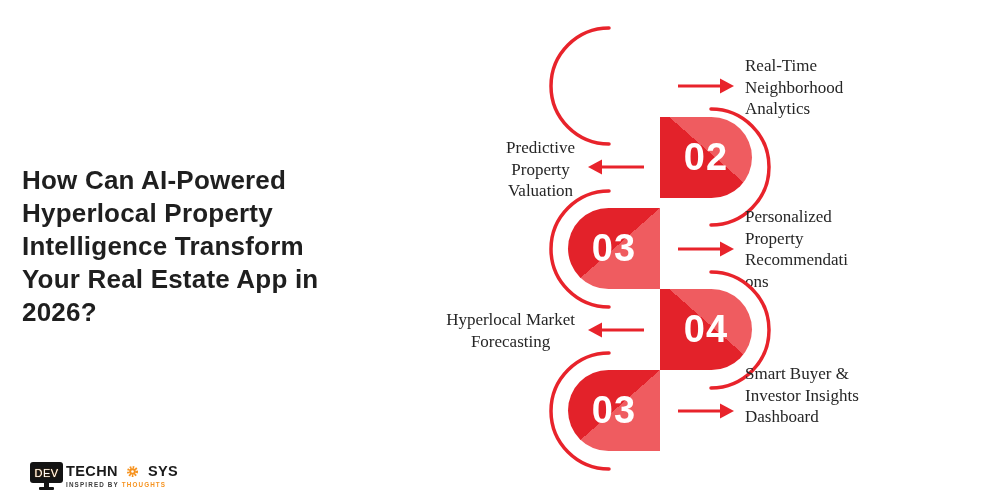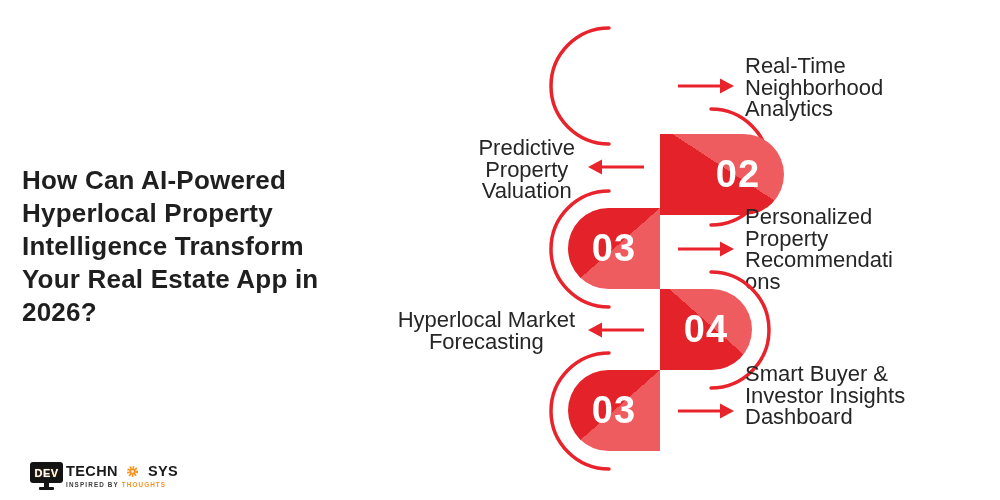--- a/index.html
+++ b/index.html
@@ -32,35 +32,35 @@
   .num {
     color:#ffffff; font-size:38px; font-weight:700; letter-spacing:1px;
     font-family:"Liberation Sans", sans-serif;
   }
 
   
   .arc, .arrow { position:absolute; color:var(--stroke-red); }
 
   
   .label {
-    position:absolute; font-size:22px; line-height:21.5px;
-    color:var(--label-color); white-space:pre-line;
+    position:absolute; font-size:17px; line-height:21.5px;
+    color:var(--label-color); white-space:pre-line;font-family:Liberation Serif, serif;
   }
   .label.right-side { left:745px; text-align:left; }
   .label.left-side  { right:425px; text-align:center; }
 
   
   .logo { position:absolute; left:30px; top:462px; width:130px; height:36px; }
   .monitor {
     position:absolute; left:0; top:0; width:33px; height:21px;
     background:var(--logo-black); border-radius:3px;
     display:flex; align-items:center; justify-content:center;
   }
   .monitor span {
-    color:#fdfdfd; font-size:11px; font-weight:700; letter-spacing:0.5px;
+    color:#fdfdfd; font-size:11px; font-weight:400; letter-spacing:0.5px;
     text-shadow:0 0 1px var(--logo-orange);
   }
   .stand { position:absolute; left:14px; top:21px; width:5px; height:4px; background:var(--logo-black); }
   .base  { position:absolute; left:9px;  top:25px; width:15px; height:2.5px; border-radius:1px; background:var(--logo-black); }
   .logo-text { position:absolute; left:36px; top:1px; }
   .brand {
     display:flex; align-items:center; gap:8px;
     font-size:14.5px; font-weight:700; color:#1a1a1a; letter-spacing:0.4px;
   }
   .gear { margin:0 0.5px; }
@@ -88,21 +88,21 @@
     <line x1="2" y1="12" x2="44" y2="12" stroke="currentColor" stroke-width="3.2"></line>
     <polygon points="44,4.5 58,12 44,19.5" fill="currentColor"></polygon>
   </svg>
   <div class="label right-side" style="top:55px;">Real-Time
 Neighborhood
 Analytics</div>
 
   <svg class="arc" style="left:641px; top:97px;" width="130" height="140" viewBox="0 0 130 140">
     <path d="M 70 12 A 58 58 0 0 1 70 128" fill="none" stroke="currentColor" stroke-width="3.5" stroke-linecap="round"></path>
   </svg>
-  <div class="cap right" style="top:134px;padding-left:32px;">
+  <div class="cap right" style="top:117px;">
     <span class="num">02</span>
   </div>
   <svg class="arrow" style="left:586px; top:155px;" width="60" height="24" viewBox="0 0 60 24">
     <line x1="58" y1="12" x2="16" y2="12" stroke="currentColor" stroke-width="3.2"></line>
     <polygon points="16,4.5 2,12 16,19.5" fill="currentColor"></polygon>
   </svg>
   <div class="label left-side" style="top:137px;">Predictive
 Property
 Valuation</div>
 

